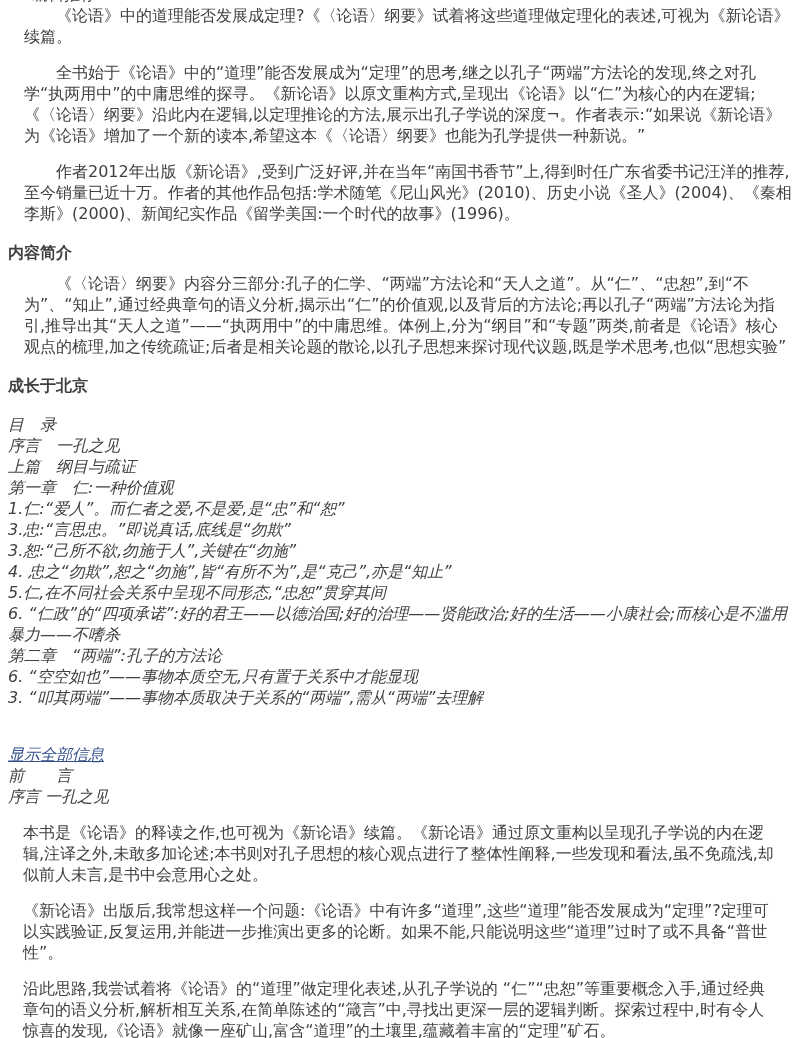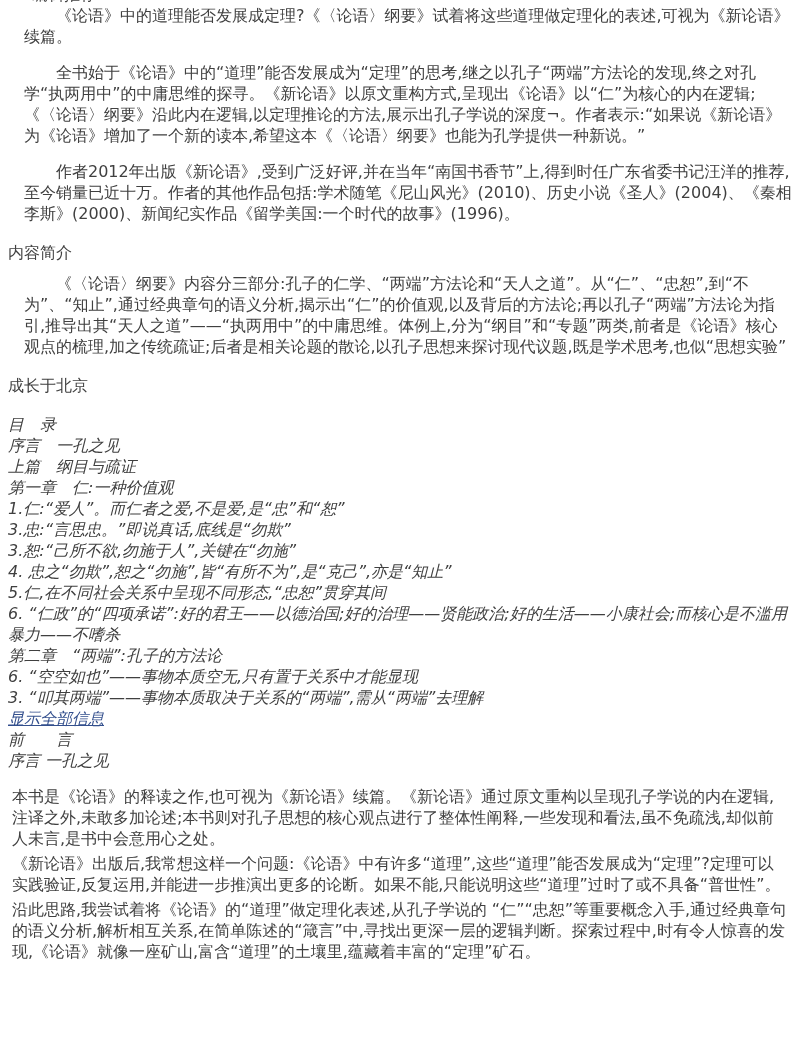--- a/index.html
+++ b/index.html
@@ -8,28 +8,28 @@
     background: #ffffff;
     color: #404040;
     font-family: "DejaVu Sans", sans-serif;
   }
   .page { padding: 0 8px; font-size: 16px; line-height: 21px; }
   .clip-top { height: 5px; overflow: hidden; }
   .clip-top span { display: block; margin-top: -16px; white-space: nowrap; padding-left: 24px; }
   p.para { margin: 0 0 15px 16px; }
   p.para.indent { text-indent: 32px; }
   h3.sec-heading {
-    font-size: 16px; font-weight: normal;
+    font-size: 16px; font-weight: bold;
     margin: 18px 0 10px 0; line-height: 21px;
   }
   .toc { margin-top: 18px; font-style: italic; }
   .toc-line { line-height: 21px; }
   .preface-body { margin-top: 15px; }
-  .preface-body p.para { margin: 4px; }
-  a.link { color: #334f8d; text-decoration: underline; cursor: pointer; display: inline-block; line-height: 21px; }
+  .preface-body p.para { margin: 15px; }
+  a.link { color: #334f8d; text-decoration: underline; cursor: pointer; display: inline-block; line-height: 21px; margin-top: 36px; }
 </style>
 </head>
 <body>
 
 <div class="page">
 
   <div class="clip-top">
     <span>编辑推荐</span>
   </div>
 

